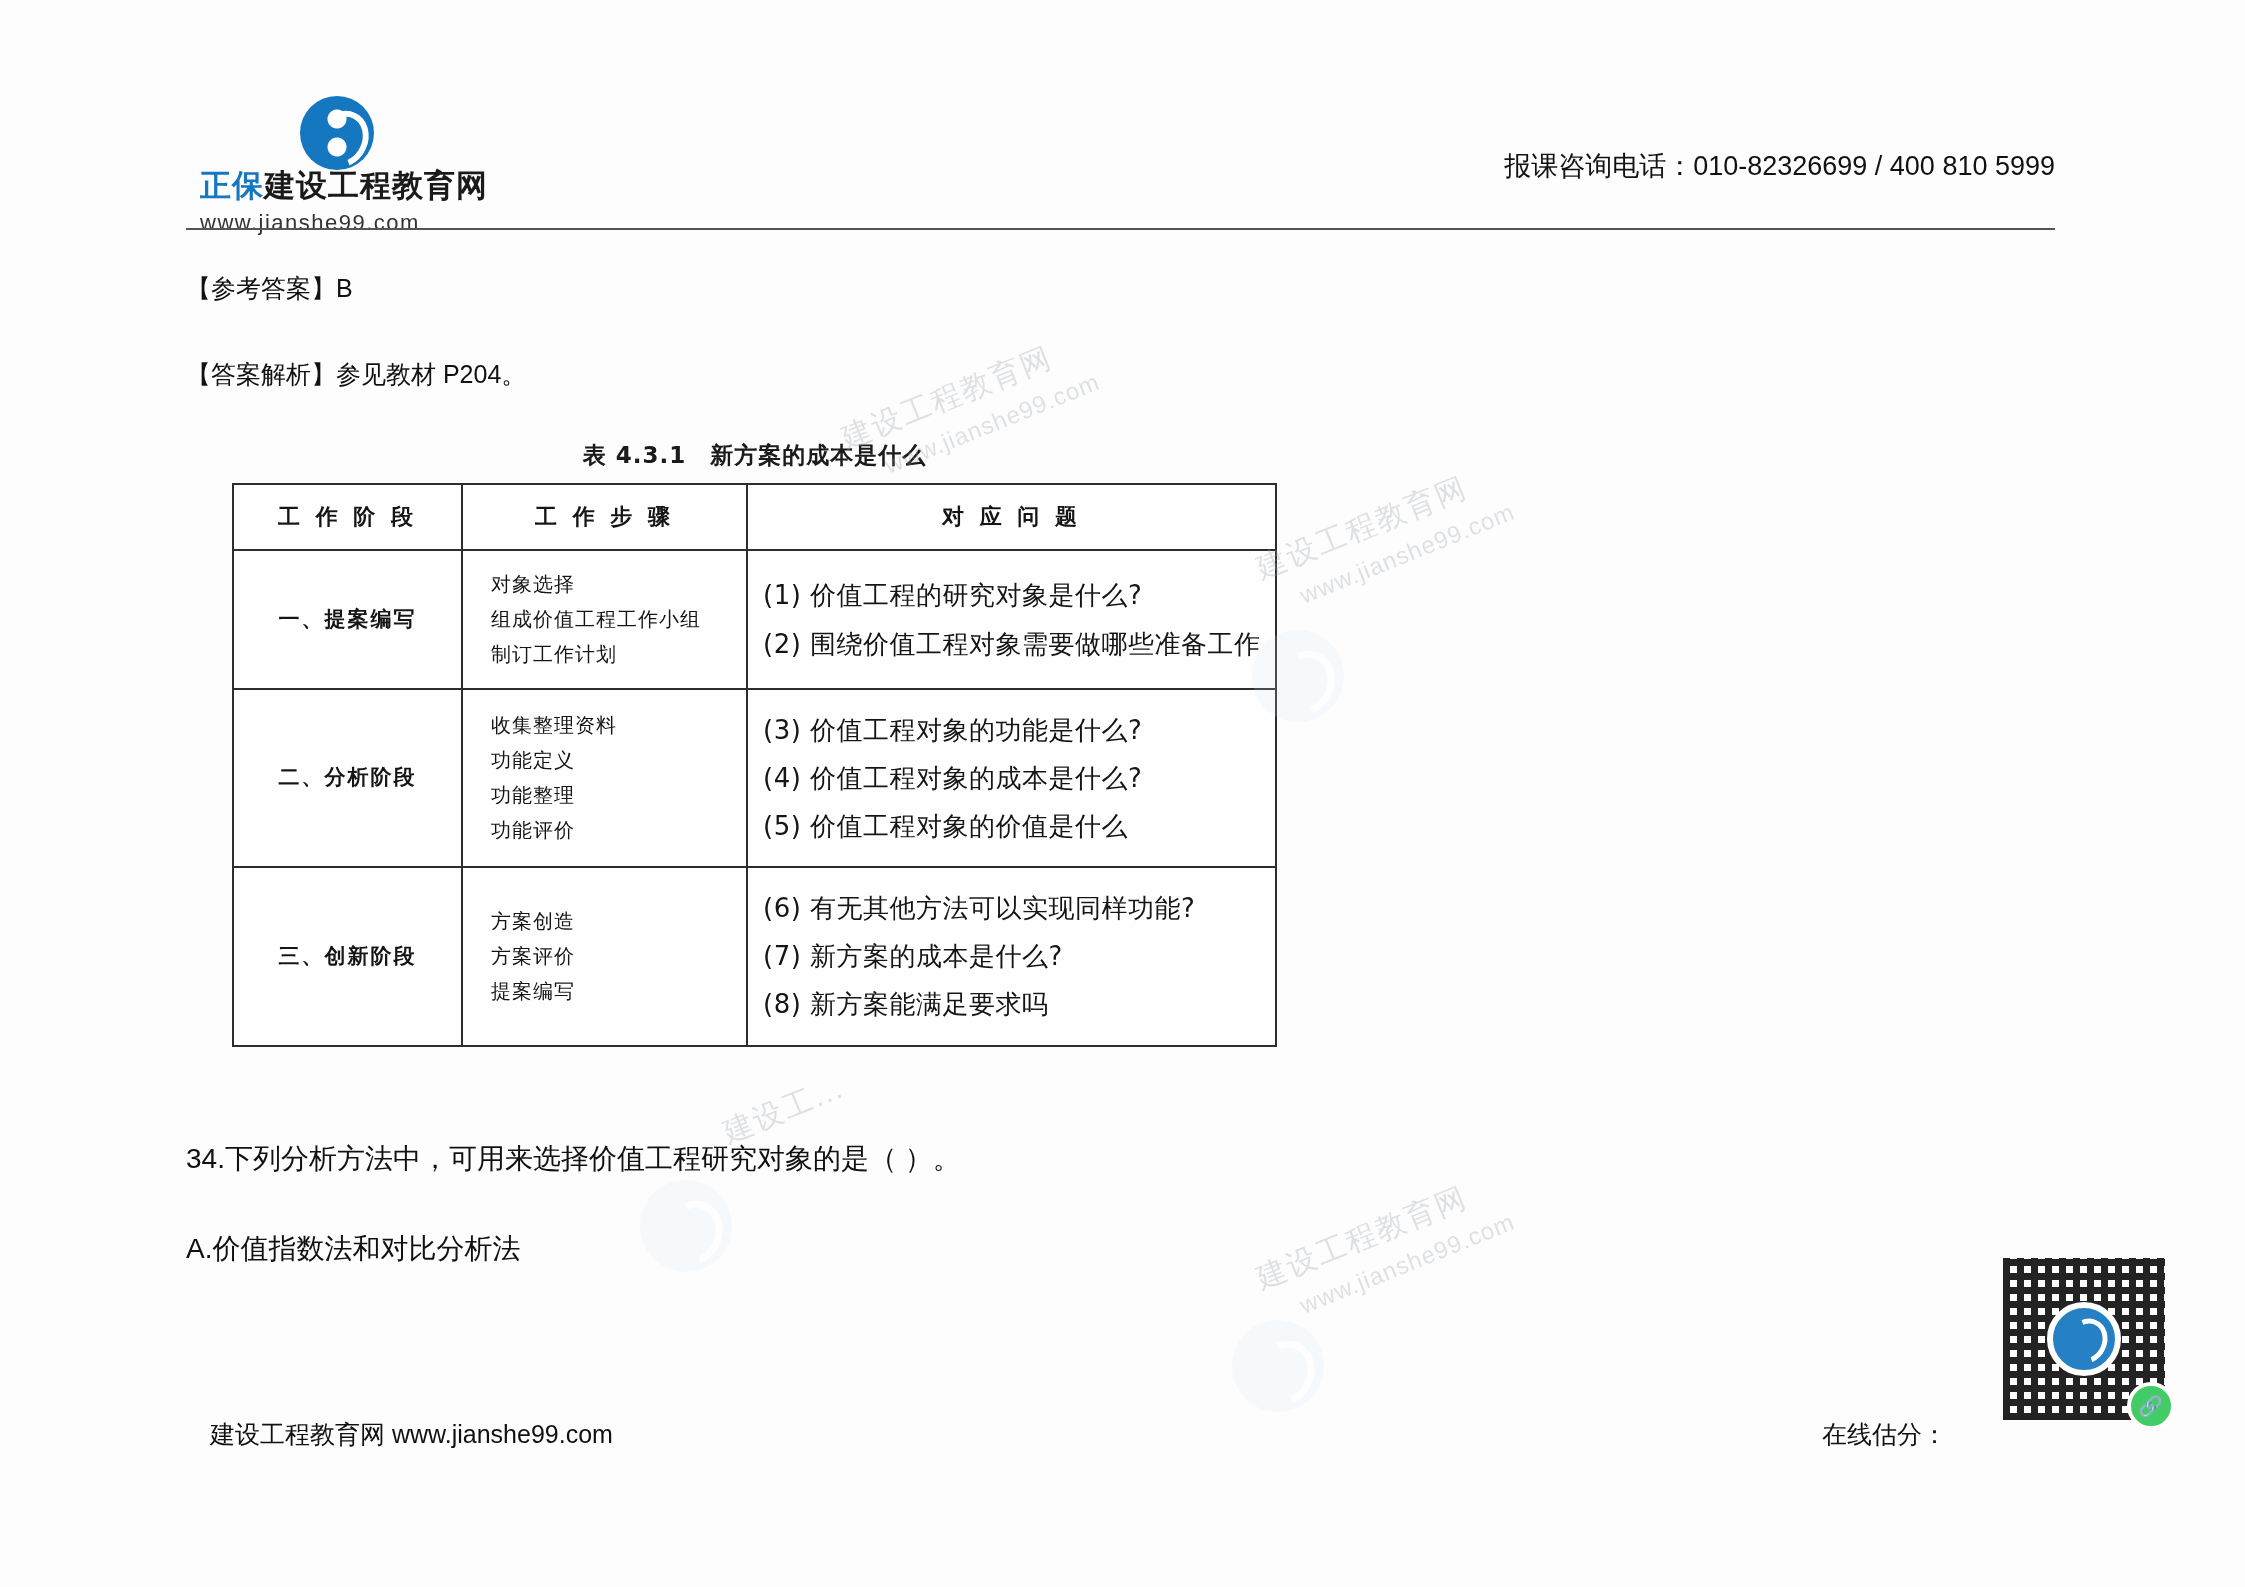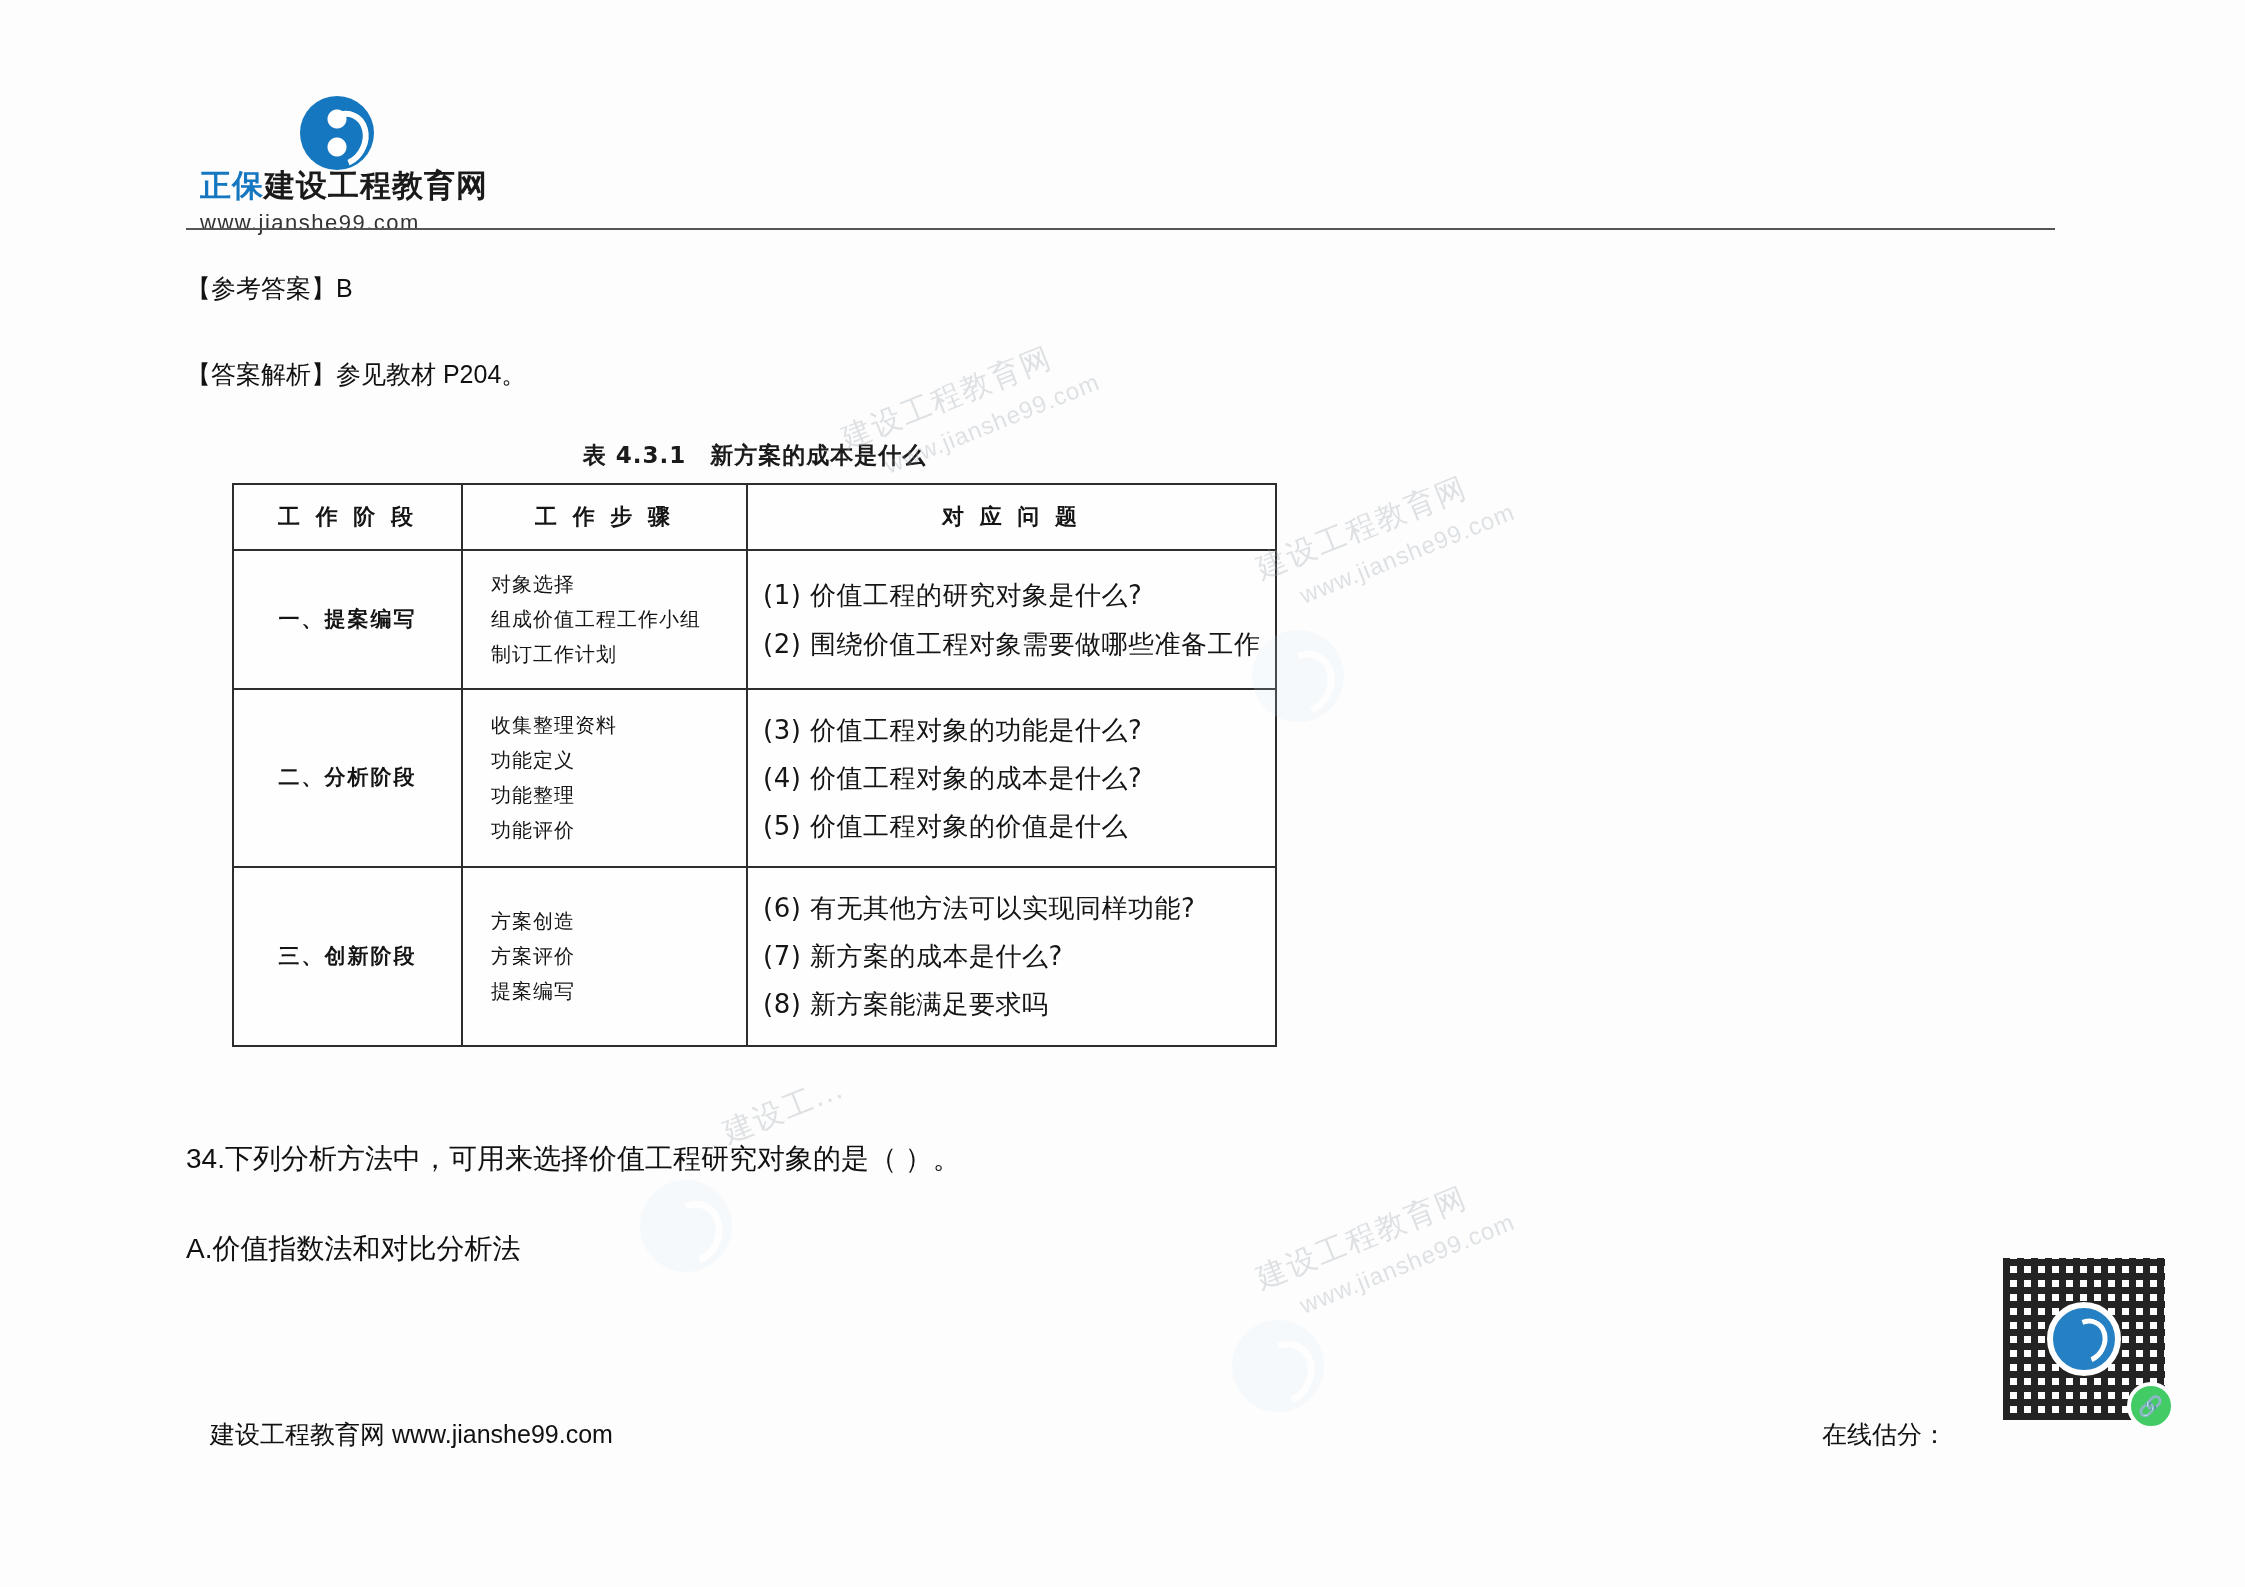--- a/index.html
+++ b/index.html
@@ -299,20 +299,21 @@
       <div class="logo-mark">
         <div class="swirl"></div>
       </div>
       <div class="logo-text">
         <div class="logo-title">
           <span class="blue">正保</span><span>建设工程教育网</span>
         </div>
         <div class="logo-url">www.jianshe99.com</div>
       </div>
     </div>
+    <div class="header-phone">报课咨询电话：010-82326699 / 400 810 5999</div>
   </div>
   <div class="header-rule"></div>
 
   <div class="line ans-line">【参考答案】B</div>
   <div class="line exp-line">【答案解析】参见教材 P204。</div>
 
   <div class="scan">
     <div class="scan-caption">表 4.3.1　新方案的成本是什么</div>
     <table class="vetab">
       <thead>

